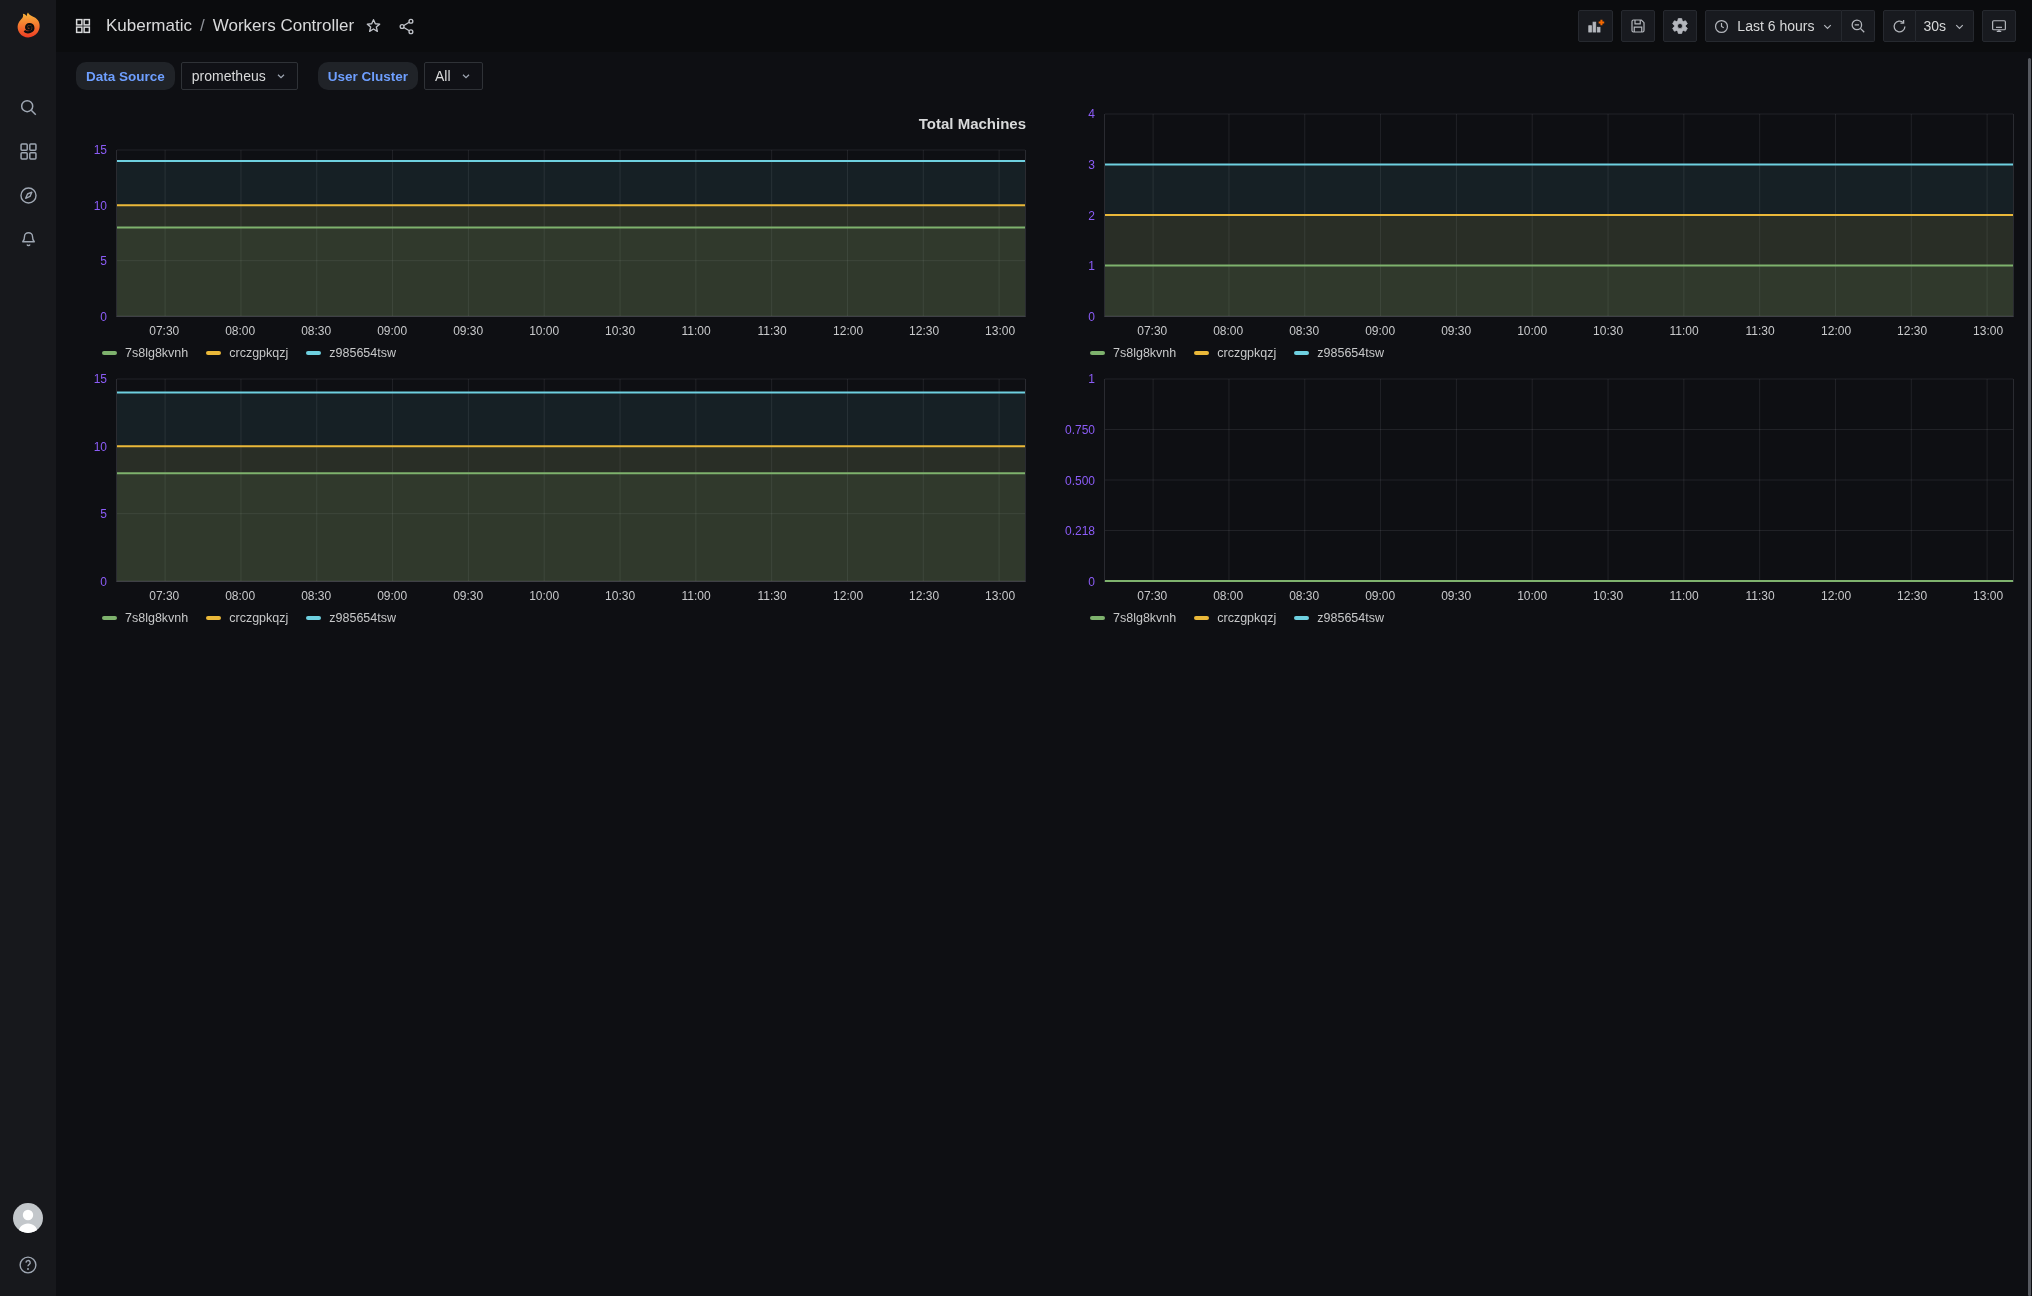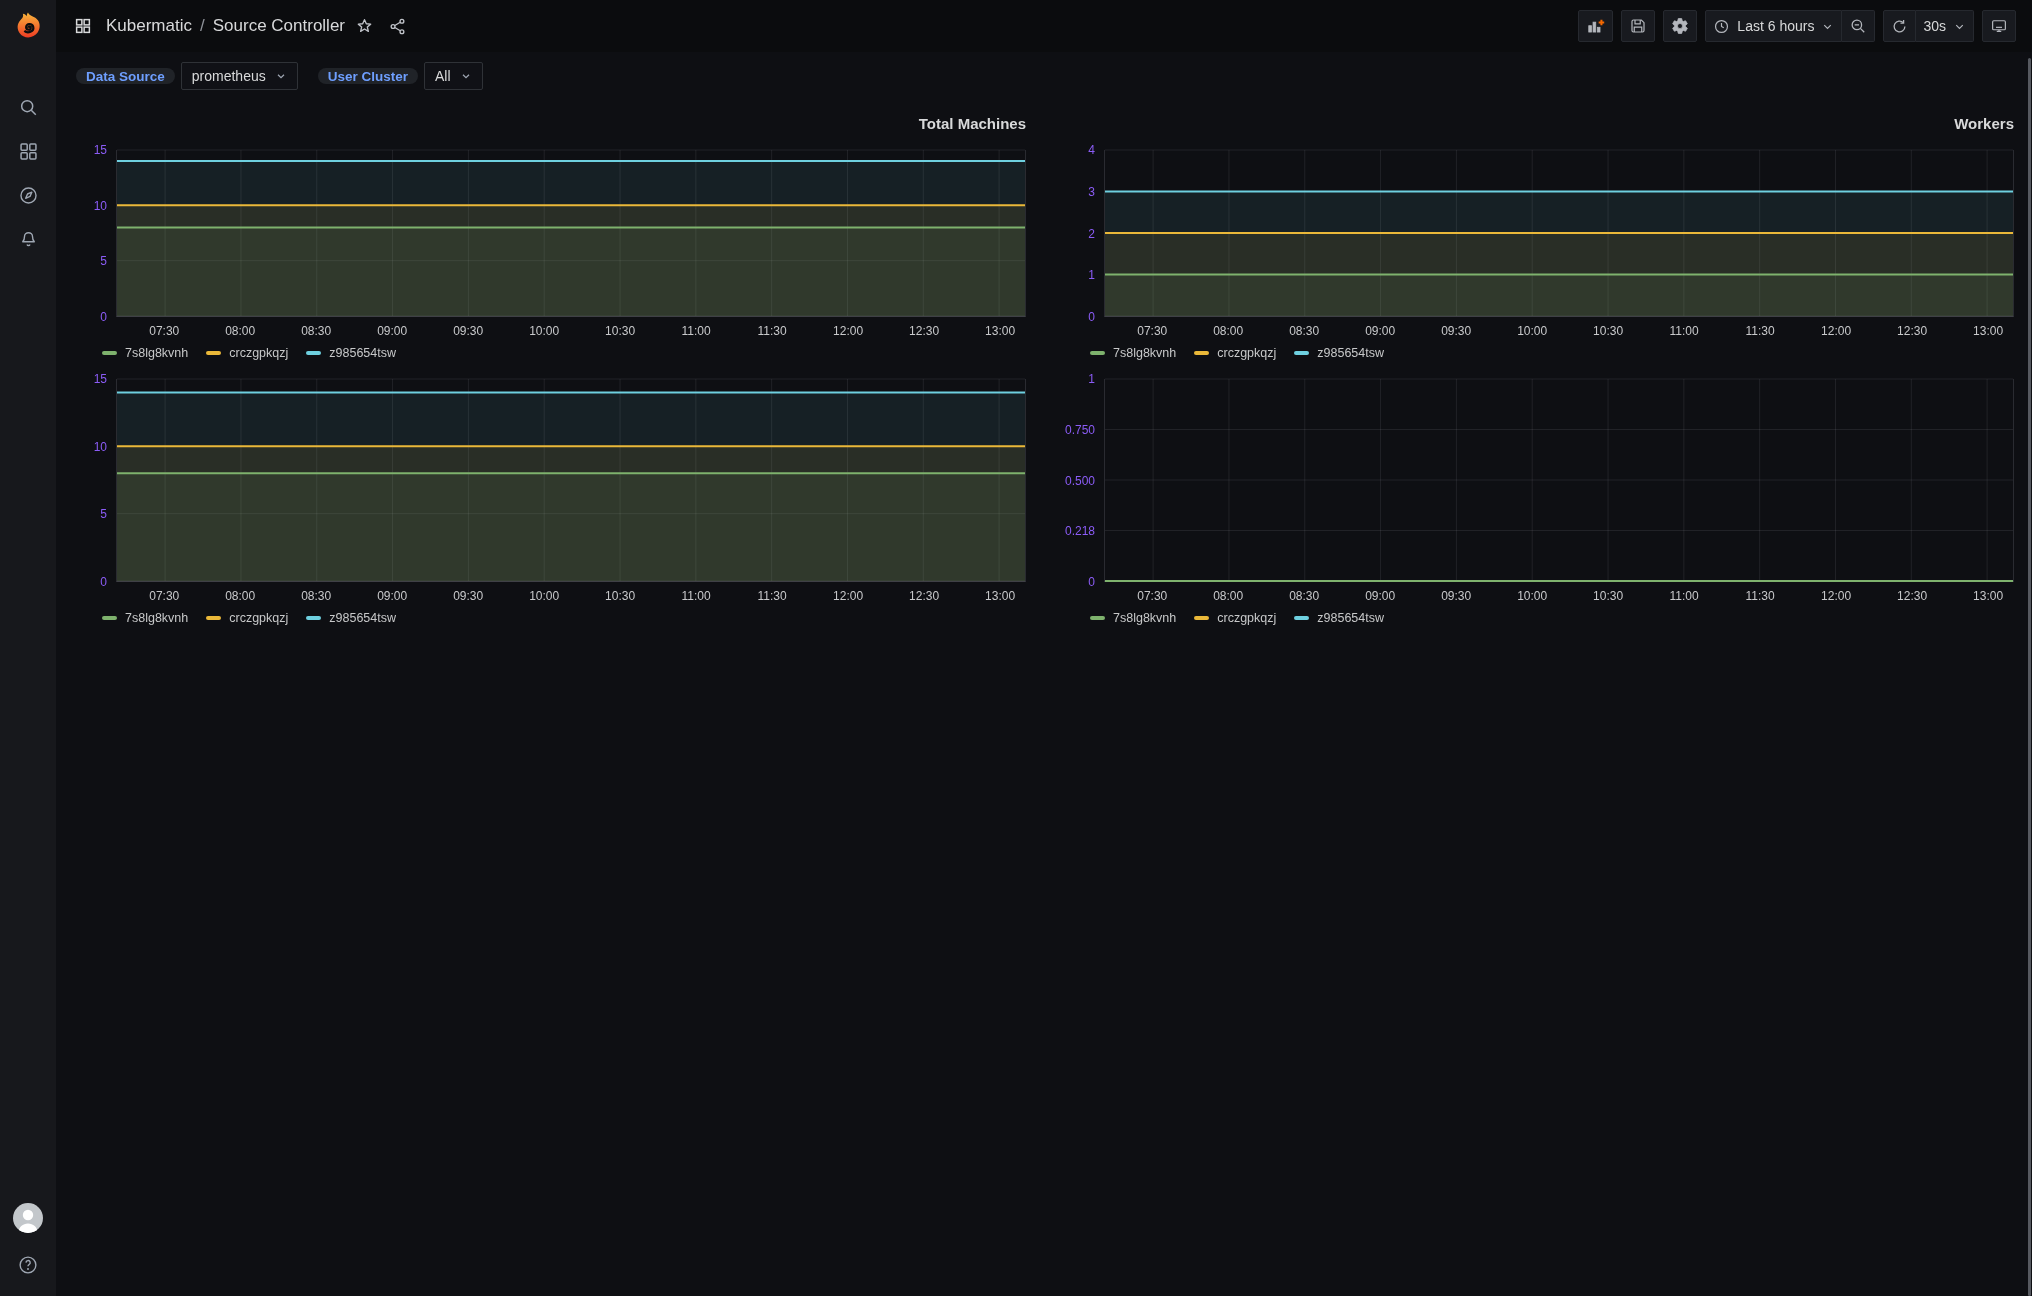--- a/index.html
+++ b/index.html
@@ -49,21 +49,21 @@
   .btn-group .tool-btn + .tool-btn { border-left:none; border-top-left-radius:0; border-bottom-left-radius:0; }
   .btn-group .tool-btn:first-child { border-top-right-radius:0; border-bottom-right-radius:0; }
   .tool-label { color:#d8d9da; white-space:nowrap; }
   
   .submenu {
     height:48px; flex:0 0 48px; display:flex; align-items:center; gap:20px;
     padding:0 16px 0 20px; background:#0e0f13;
   }
   .var-pair { display:flex; align-items:center; gap:6px; }
   .var-label {
-    height:16px; display:flex; align-items:center; padding:0 10px;
+    height:28px; display:flex; align-items:center; padding:0 10px;
     background:#202328; border-radius:10px; color:#6e9fff; font-size:13.5px; font-weight:bold;
   }
   .var-value {
     height:28px; display:flex; align-items:center; gap:9px; padding:0 10px;
     background:#101116; border:1px solid #2f3237; border-radius:2px;
     color:#d8d9da; font-size:14px; cursor:pointer;
   }
   .var-value svg { stroke:#9fa7b3; }
   
   .dash {
@@ -185,21 +185,21 @@
         <svg width="18" height="18" viewBox="0 0 24 24" fill="none" stroke="#d8d9da" stroke-width="2">
           <rect x="3.5" y="3.5" width="7" height="7"></rect>
             <rect x="13.5" y="3.5" width="7" height="7"></rect>
           <rect x="3.5" y="13.5" width="7" height="7"></rect>
             <rect x="13.5" y="13.5" width="7" height="7"></rect>
         </svg>
       </button>
       <div class="breadcrumb">
         <span class="crumb">Kubermatic</span>
         <span class="crumb-sep">/</span>
-        <span class="crumb">Source Controller</span>
+        <span class="crumb">Workers Controller</span>
       </div>
       <button class="icon-ghost-btn">
         <svg width="19" height="19" viewBox="0 0 24 24" fill="none" stroke="#c0c3c9" stroke-width="1.7" stroke-linejoin="round">
           <path d="M12 3.4l2.3 5.1 5.5.5-4.2 3.7 1.3 5.4-4.9-2.9-4.9 2.9 1.3-5.4-4.2-3.7 5.5-.5z"></path>
         </svg>
       </button>
       <button class="icon-ghost-btn">
         <svg width="19" height="19" viewBox="0 0 24 24" fill="none" stroke="#c0c3c9" stroke-width="1.7">
           <circle cx="17.6" cy="5.4" r="2.4"></circle>
             <circle cx="6.4" cy="12" r="2.4"></circle>
@@ -354,21 +354,20 @@
               <span class="legend-name">crczgpkqzj</span>
             </span>
             <span class="legend-item">
               <span class="legend-dash" style="background: rgb(110, 208, 224);"></span>
               <span class="legend-name">z985654tsw</span>
             </span>
           </div>
         </div>
       </section>
     <section class="panel">
-        <div class="panel-title">Workers</div>
         <div class="chart-body">
           <div class="y-axis">
             <span class="y-tick" style="top: 100%;">0</span>
             <span class="y-tick" style="top: 75%;">1</span>
             <span class="y-tick" style="top: 50%;">2</span>
             <span class="y-tick" style="top: 25%;">3</span>
             <span class="y-tick" style="top: 0%;">4</span>
           </div>
           <div class="plot">
             <svg viewBox="0 0 100 100" preserveAspectRatio="none">

